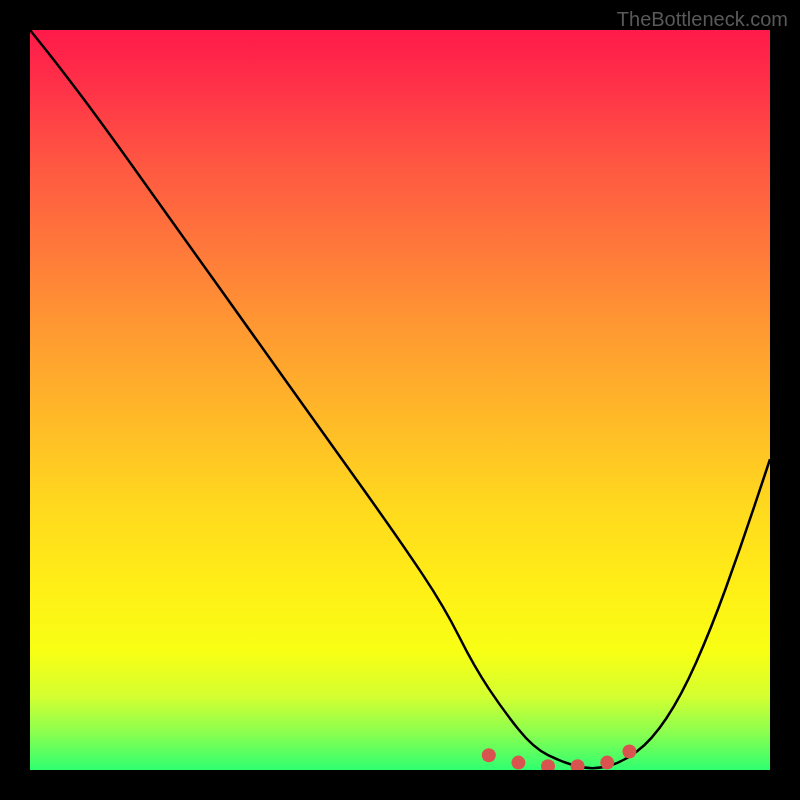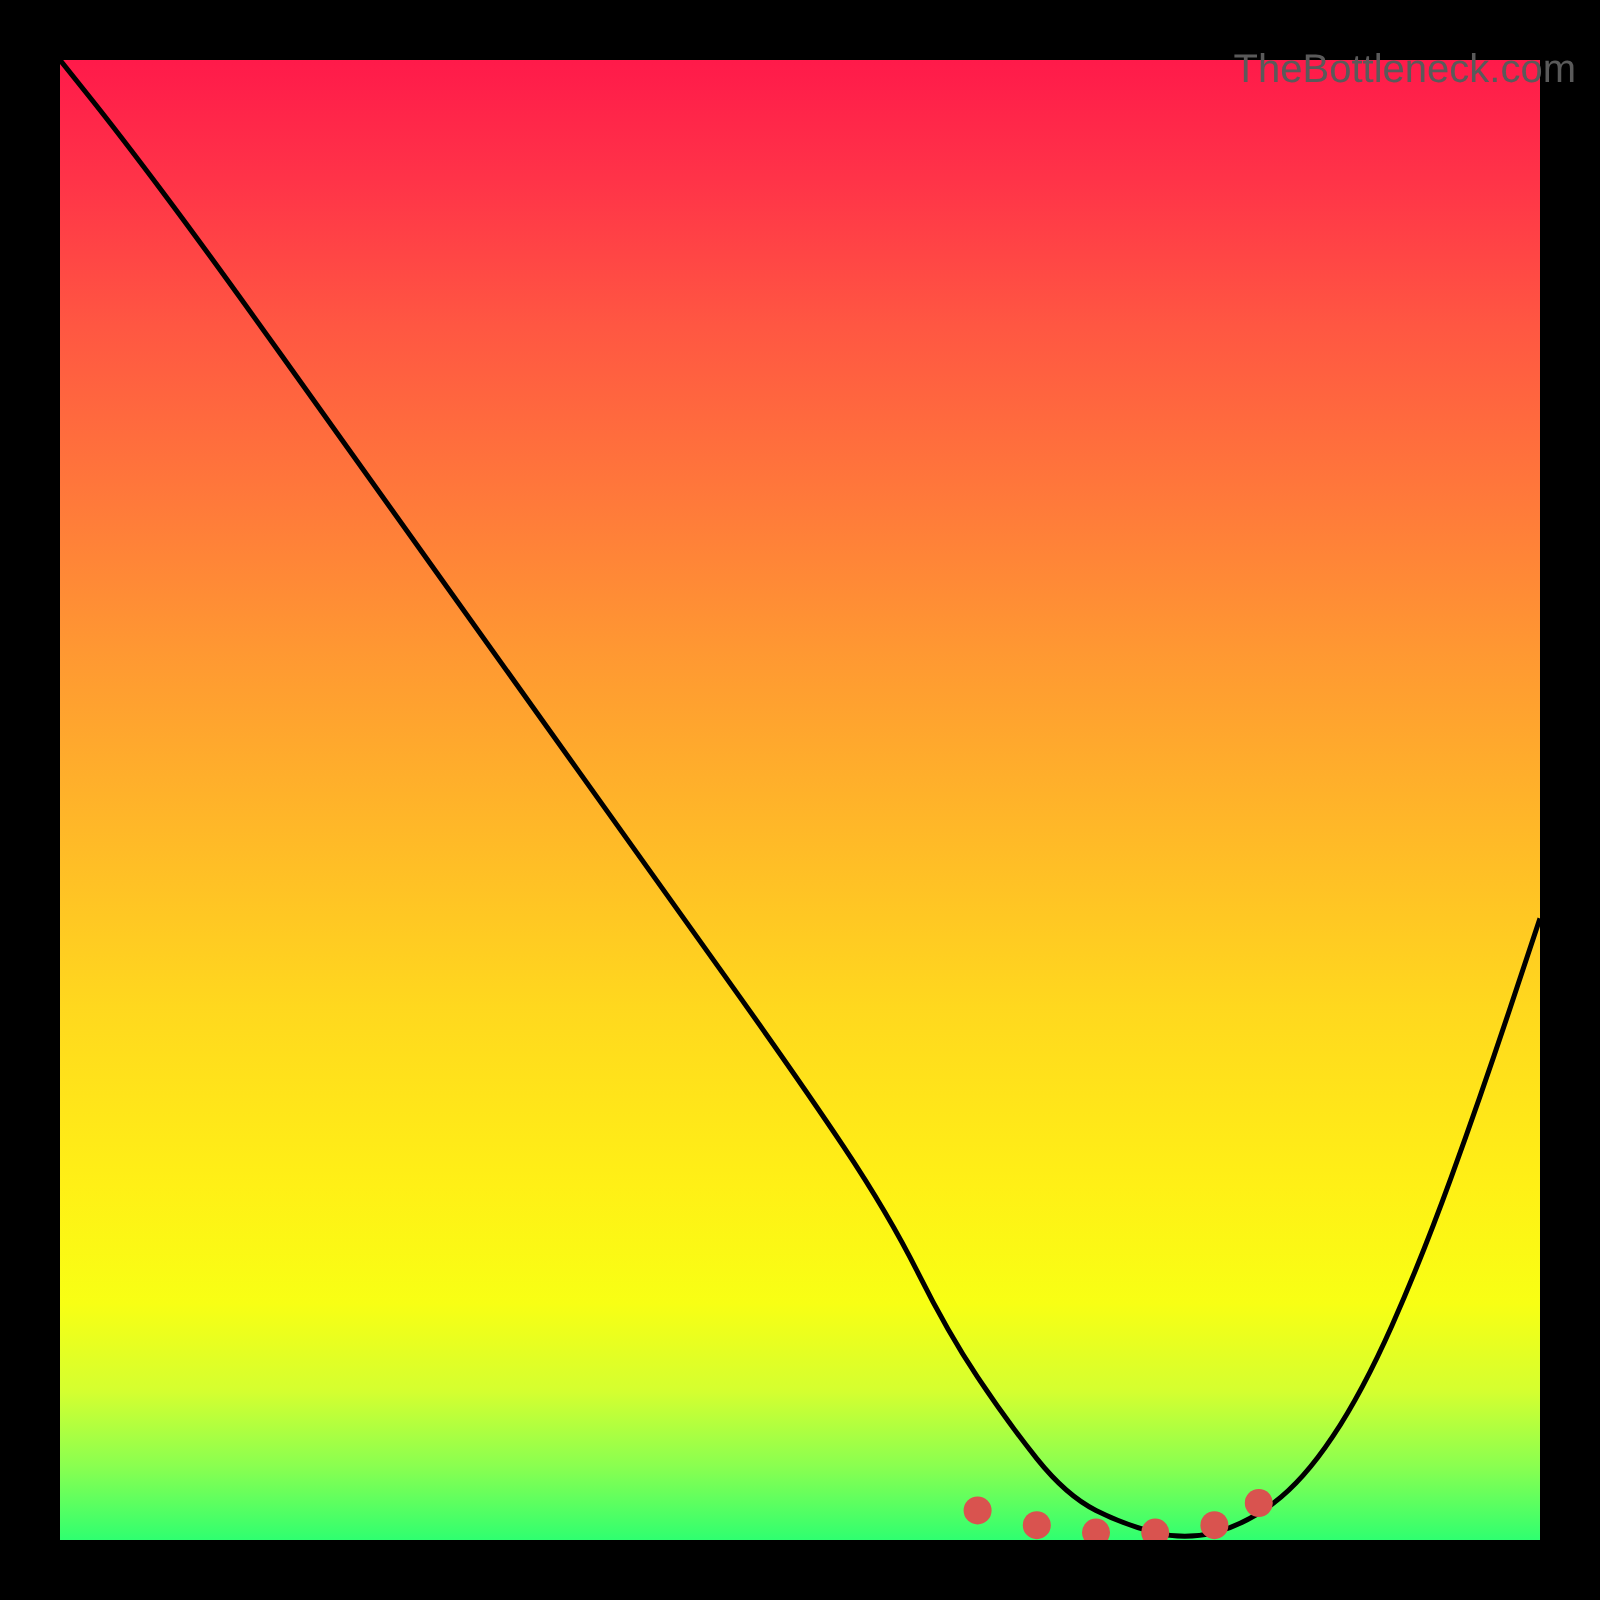--- a/index.html
+++ b/index.html
@@ -5,21 +5,21 @@
   * { margin: 0; padding: 0; box-sizing: border-box; }
   body {
     width: 800px;
     height: 800px;
     background: #000;
     position: relative;
     font-family: Arial, sans-serif;
   }
   .watermark {
     position: absolute;
-    top: 24px;
+    top: 8px;
     right: 12px;
     color: #5a5a5a;
     font-size: 20px;
     font-weight: 500;
     z-index: 10;
   }
   .plot-area {
     position: absolute;
     left: 30px;
     top: 30px;

